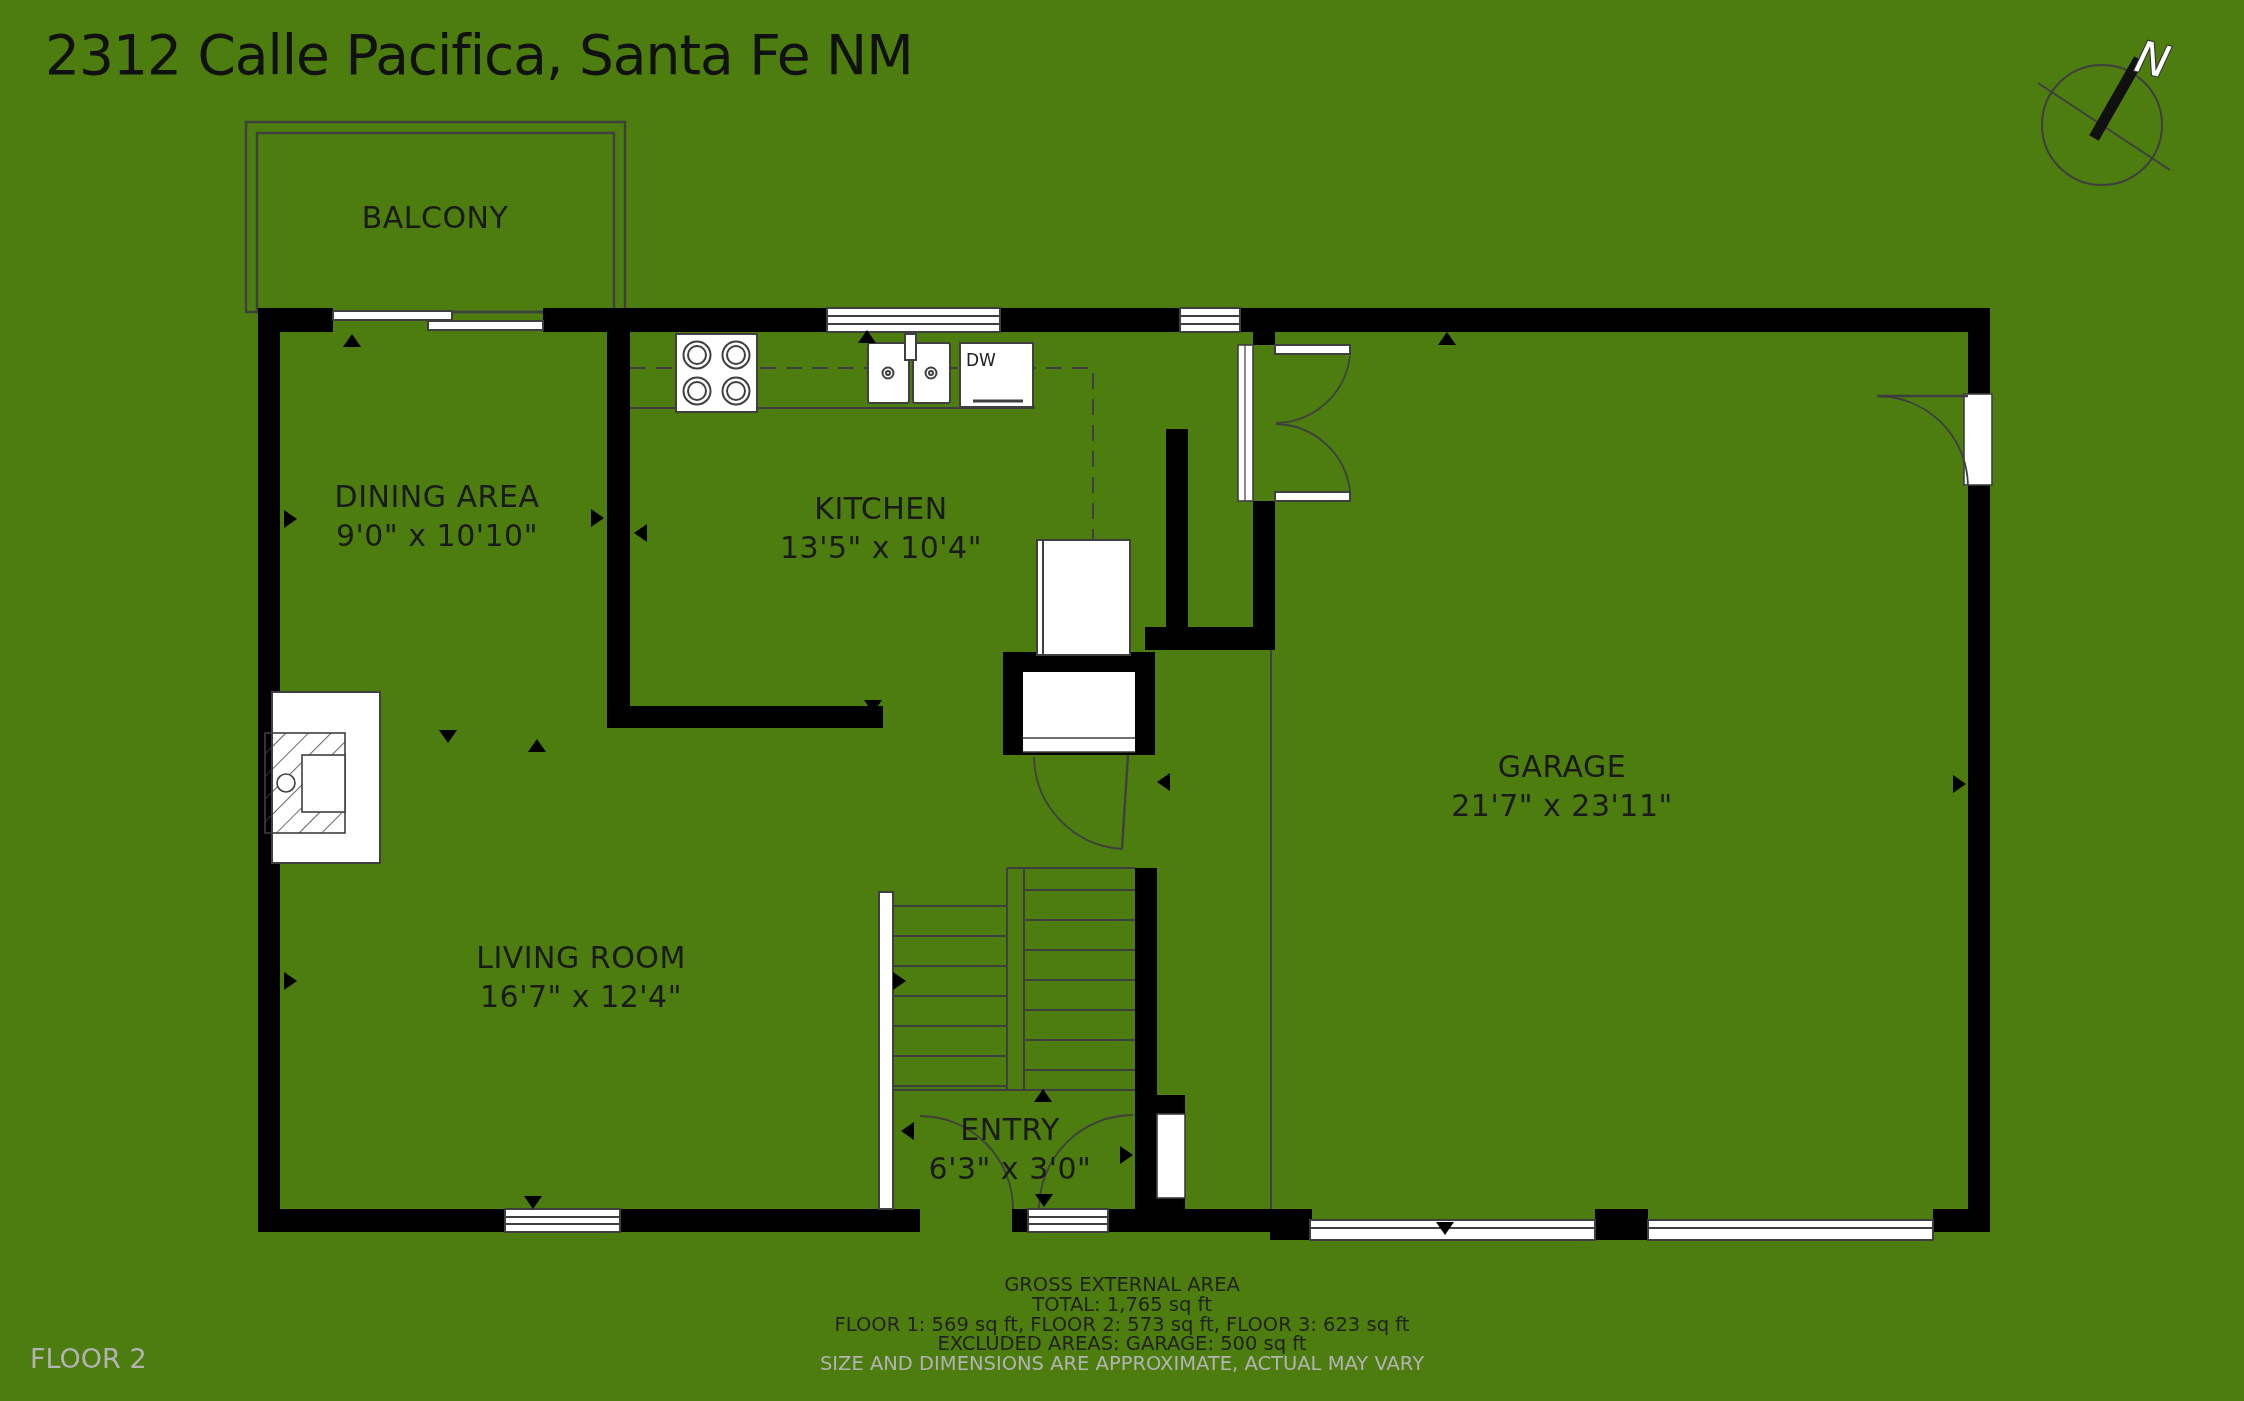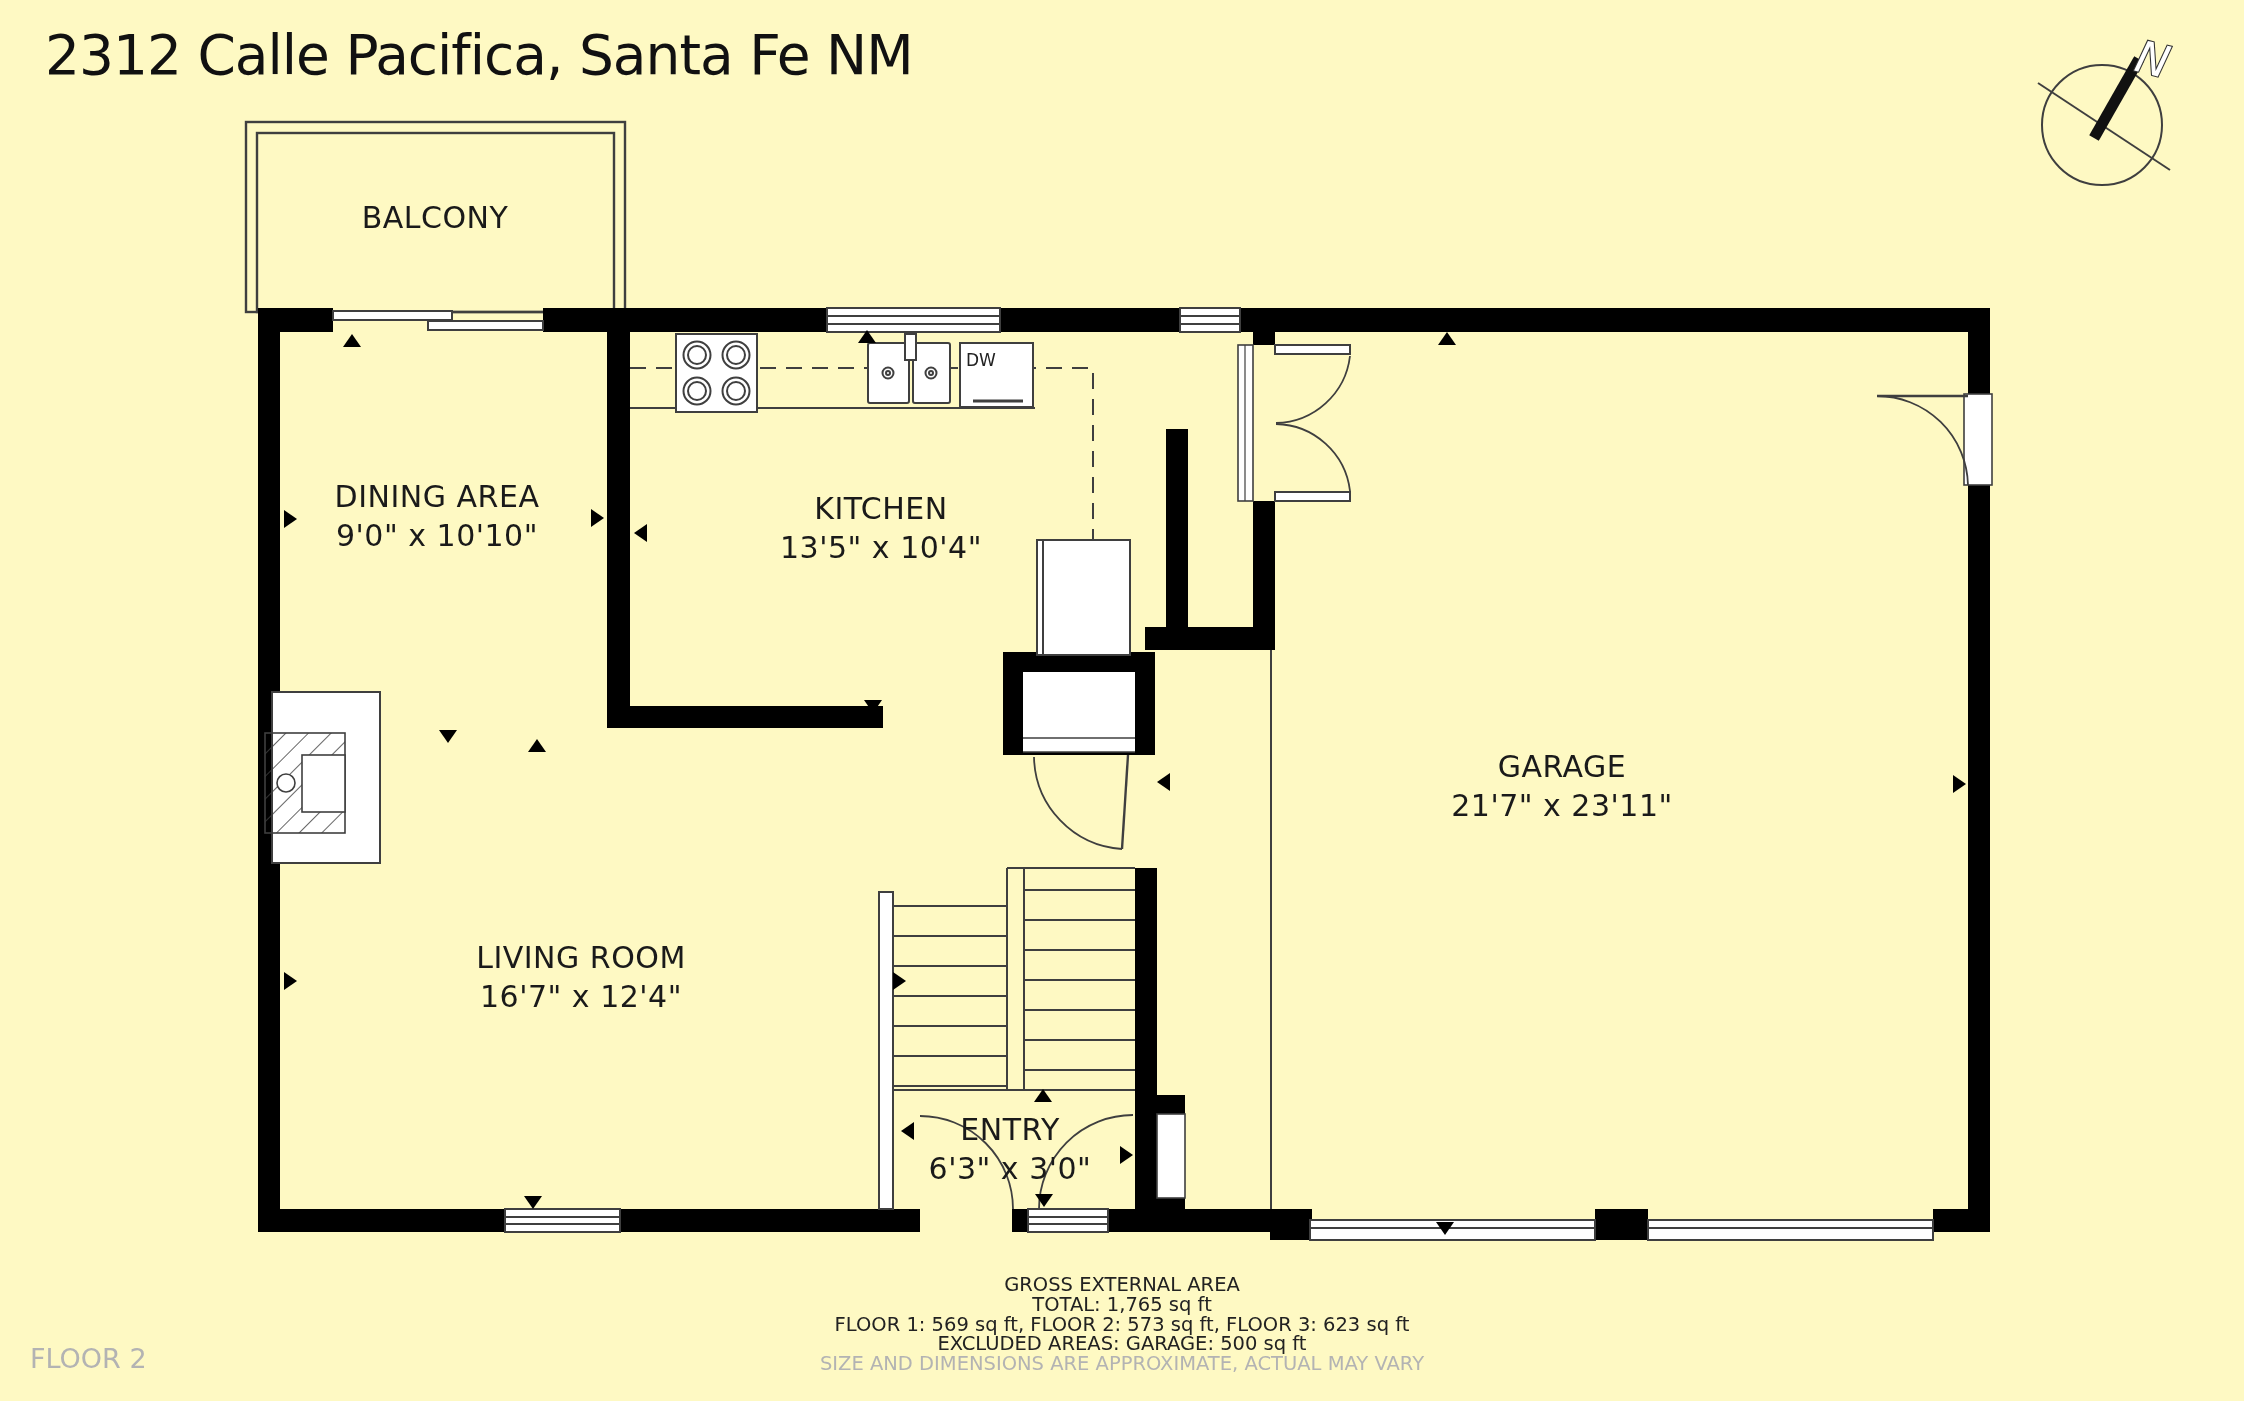--- a/index.html
+++ b/index.html
@@ -1,16 +1,16 @@
 <!DOCTYPE html>
 <html><head>
 <meta charset="utf-8">
 <style>
   html,body{margin:0;padding:0;background:#fff;}
-  .page{position:relative;width:2244px;height:1401px;background:#fef9c3;overflow:hidden;
+  .page{position:relative;width:2244px;height:1401px;background:#4d7c0f;overflow:hidden;
         font-family:"DejaVu Sans","Liberation Sans",sans-serif;}
   svg{position:absolute;left:0;top:0;}
   svg text{font-family:"DejaVu Sans","Liberation Sans",sans-serif;}
   .room-label{font-size:30px;letter-spacing:.5px;fill:#1a1a1a;}
   .title-text{font-size:55px;fill:#111;letter-spacing:-1px;}
   .footer-text{font-size:19.5px;fill:#222;}
   .muted{fill:#b3b3b3;}
   .dw-label{font-size:17px;fill:#222;}
 </style>
 </head>

